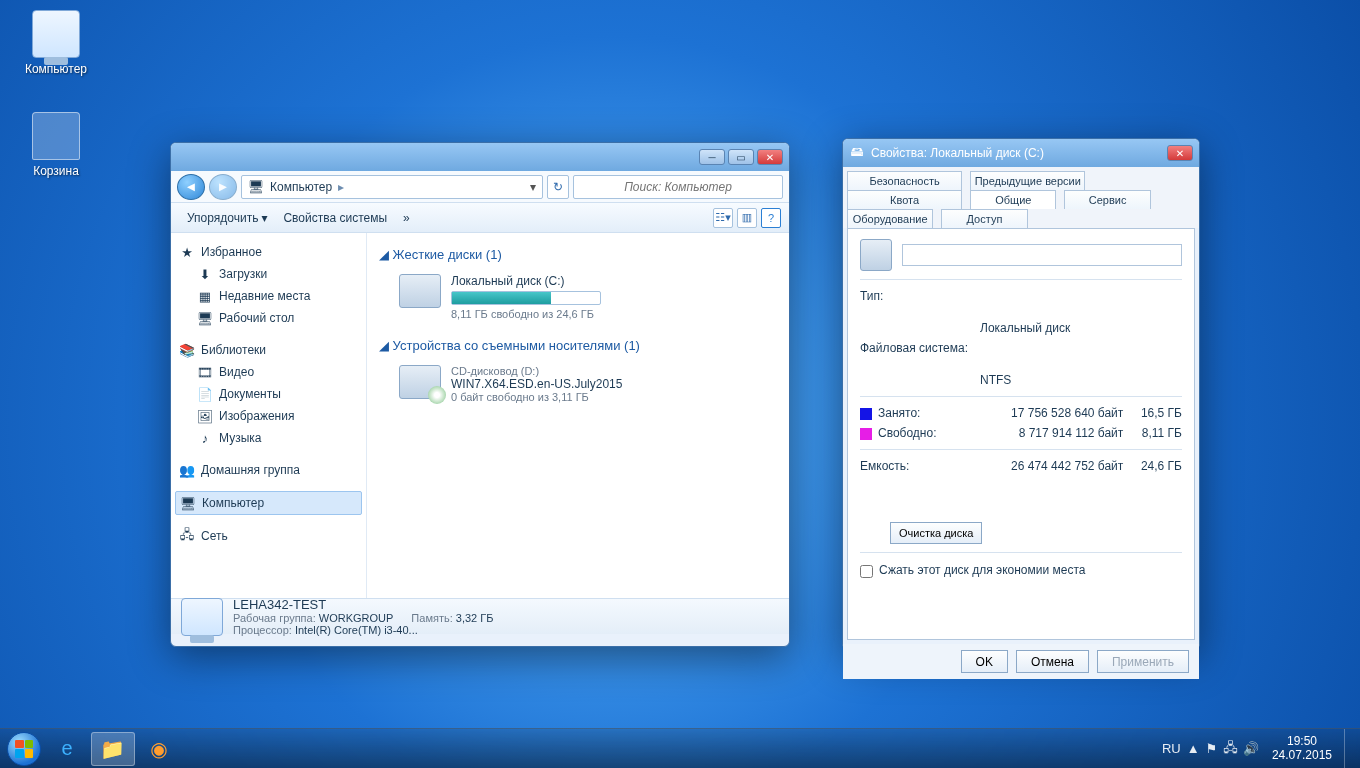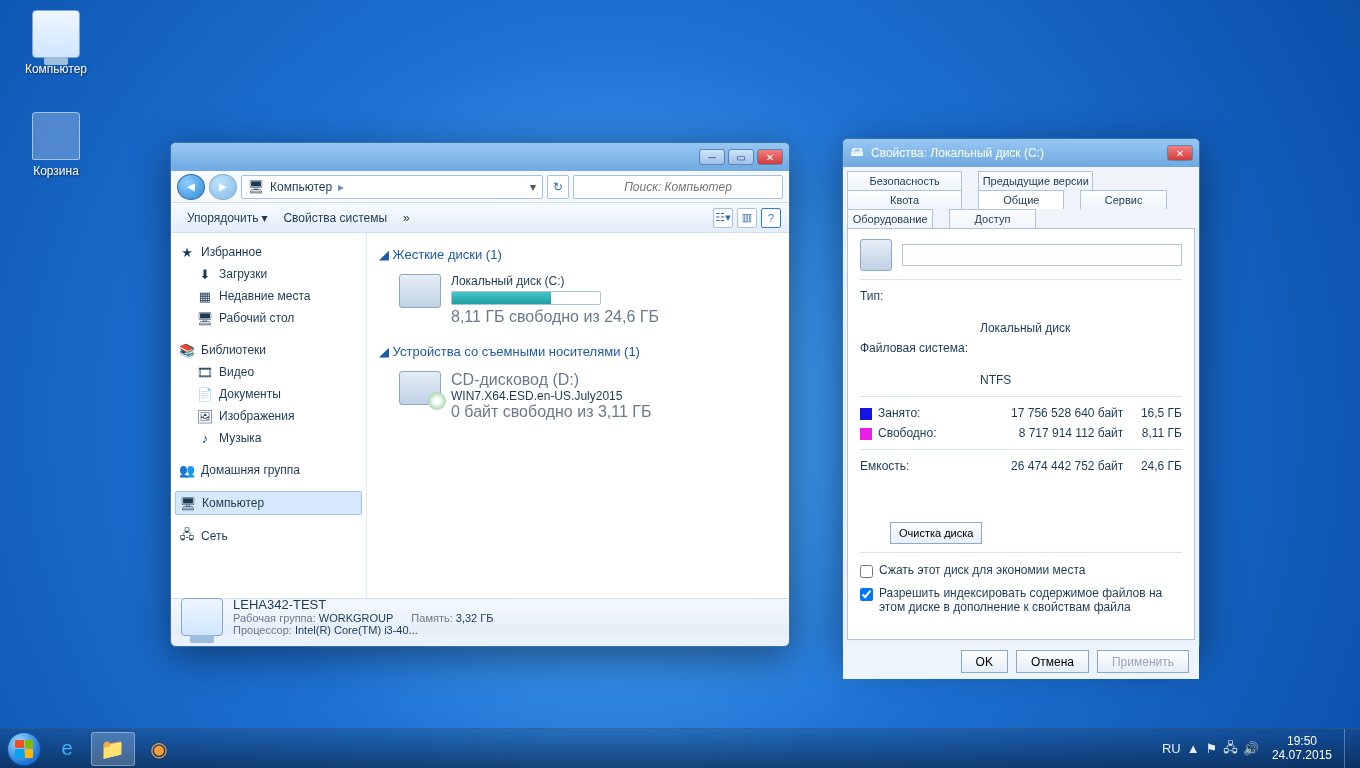--- a/index.html
+++ b/index.html
@@ -43,32 +43,32 @@
 .ticon{width:16px;height:16px;display:inline-flex;align-items:center;justify-content:center;font-size:13px;}
 .content{flex:1;padding:8px 12px;}
 .section-h{color:#1d5aa3;font-size:13px;padding:6px 0;cursor:pointer;}
 .drive{display:flex;gap:10px;padding:6px 0 12px 20px;}
 .drive-ic{width:42px;height:34px;background:linear-gradient(#e6eef6,#bfd1e4);border:1px solid #8ba8c7;border-radius:3px;position:relative;}
 .drive-ic.cd::after{content:"";position:absolute;right:-6px;bottom:-6px;width:18px;height:18px;border-radius:50%;background:radial-gradient(circle,#fff 20%,#bde0c0 60%,#6fb87d);}
 .drive-info{font-size:12px;}
 .drive-name{color:#1d3a54;}
 .pbar{width:150px;height:14px;border:1px solid #a6c2de;border-radius:2px;margin:3px 0;background:#fff;position:relative;}
 .pbar .fill{position:absolute;left:0;top:0;bottom:0;background:linear-gradient(#47c6c9,#1e9da0);width:67%;}
-.drive-sub{color:#6a7a8c;font-size:16px;}
+.drive-sub{color:#6a7a8c;font-size:11px;}
 .statusbar{height:36px;border-top:1px solid #cfdff0;background:linear-gradient(#f4f9fe,#e4eef8);display:flex;align-items:center;padding:4px 10px;gap:10px;font-size:11px;color:#3a4a5c;}
 .statusbar .big-ic{width:42px;height:38px;}
 .stat-col{display:flex;gap:18px;}
 .stat-k{color:#6a7a8c;}
 .stat-v{color:#1d3a54;}
 
 
 #props { left: 842px; top: 138px; width: 358px; height: 512px; }
 #props .titlebar .ticon{width:16px;height:16px;margin-right:6px;}
 .tabstrip{display:flex;flex-wrap:wrap;background:#f0f4fa;padding:4px 4px 0 4px;font-size:11px;}
-.tab{border:1px solid #b0c5dc;border-bottom:none;padding:3px 0;background:linear-gradient(#fdfefe,#eef5fc);margin-right:16px;cursor:pointer;text-align:center;color:#1d3a54;}
+.tab{border:1px solid #b0c5dc;border-bottom:none;padding:3px 0;background:linear-gradient(#fdfefe,#eef5fc);margin-right:8px;cursor:pointer;text-align:center;color:#1d3a54;}
 .tab.row1{width:33.1%;}
 .tab.row2{width:24.8%;}
 .tab.active{background:#fff;position:relative;z-index:2;}
 .tabpanel{background:#fff;border:1px solid #b0c5dc;margin:0 4px 4px 4px;padding:10px 12px;height:412px;font-size:12px;color:#1d3a54;}
 .prow{display:flex;padding:3px 0;}
 .plabel{width:120px;}
 .pval{flex:1;margin-top:32px;}
 .pgb{width:150px;text-align:right;}
 .pnum{width:60px;text-align:right;padding-left:8px;}
 .hr{height:1px;background:#d6e2ef;margin:6px 0;}
@@ -286,24 +286,20 @@
       <span class="pnum">24,6 ГБ</span>
     </div>
     <div class="pie-wrap">
       <button class="cleanup">Очистка диска</button>
     </div>
     <div class="hr"></div>
     <label class="chk">
         <input type="checkbox" style="">
         <span>Сжать этот диск для экономии места</span>
       </label>
-    <label class="chk">
-        <input type="checkbox" checked="" style="">
-        <span>Разрешить индексировать содержимое файлов на этом диске в дополнение к свойствам файла</span>
-      </label>
   </div>
   <div class="dlg-btns">
     <button>OK</button>
     <button>Отмена</button>
     <button disabled="">Применить</button>
   </div>
 </div>
 
 <div class="taskbar">
   <div class="start">

